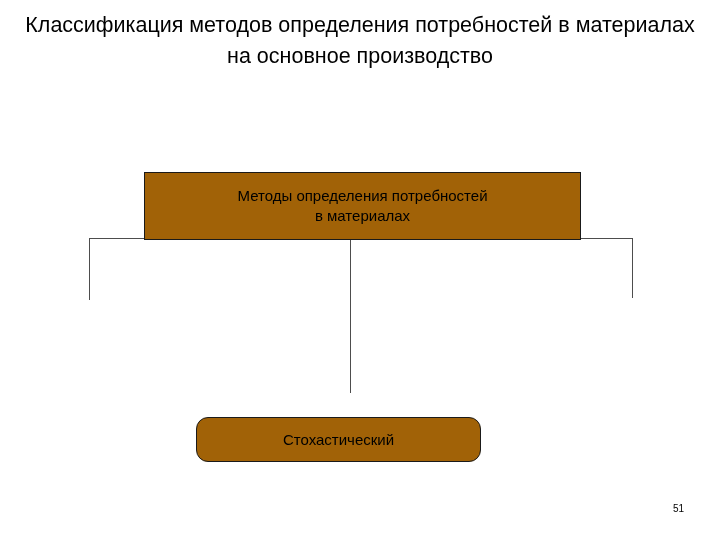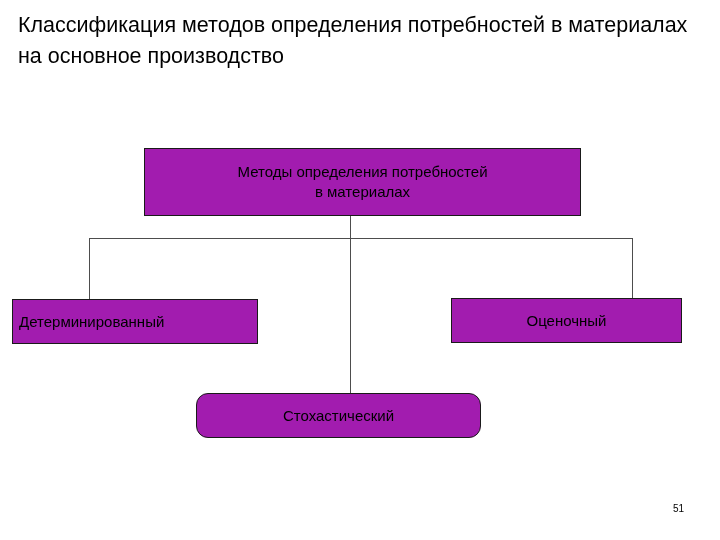--- a/index.html
+++ b/index.html
@@ -14,51 +14,52 @@
     font-family: "Liberation Sans", sans-serif;
     overflow: hidden;
   }
 
   
   .title {
     position: absolute;
     left: 18px;
     top: 10px;
     width: 684px;
-    text-align: left;
+    text-align: center;
     font-size: 21.5px;
     line-height: 31px;
     color: #000000;
     font-family: "Liberation Sans", sans-serif;
     white-space: pre-line;
   }
 
   
   .diagram {
     position: absolute;
     left: 0;
     top: 0;
     width: 720px;
     height: 540px;
   }
 
   .node {
     position: absolute;
-    background: #a21caf;
+    background: #a16207;
     border: 1px solid #1a1a1a;
     box-sizing: border-box;
     color: #000000;
     font-size: 15px;
     line-height: 20px;
     text-align: center;
     display: flex;
     align-items: center;
     justify-content: center;
     padding: 2px 4px;
     white-space: pre-line;
+    margin-top: 24px;
   }
 
   
   #node-root {
     left: 144px;
     top: 148px;
     width: 437px;
     height: 68px;
   }
   
@@ -125,20 +126,18 @@
 
   <div class="line v" id="line-trunk-top"></div>
   <div class="line h" id="line-rail"></div>
   <div class="line v" id="line-drop-left"></div>
   <div class="line v" id="line-drop-mid"></div>
   <div class="line v" id="line-drop-right"></div>
 
   <div class="node" id="node-root">Методы определения потребностей
 в материалах</div>
 
-  <div class="node" id="node-left">Детерминированный</div>
 
-  <div class="node" id="node-right">Оценочный</div>
 
   <div class="node" id="node-bottom">Стохастический</div>
 </div>
 
 <div class="page-number">51</div>
 
 </body></html>

